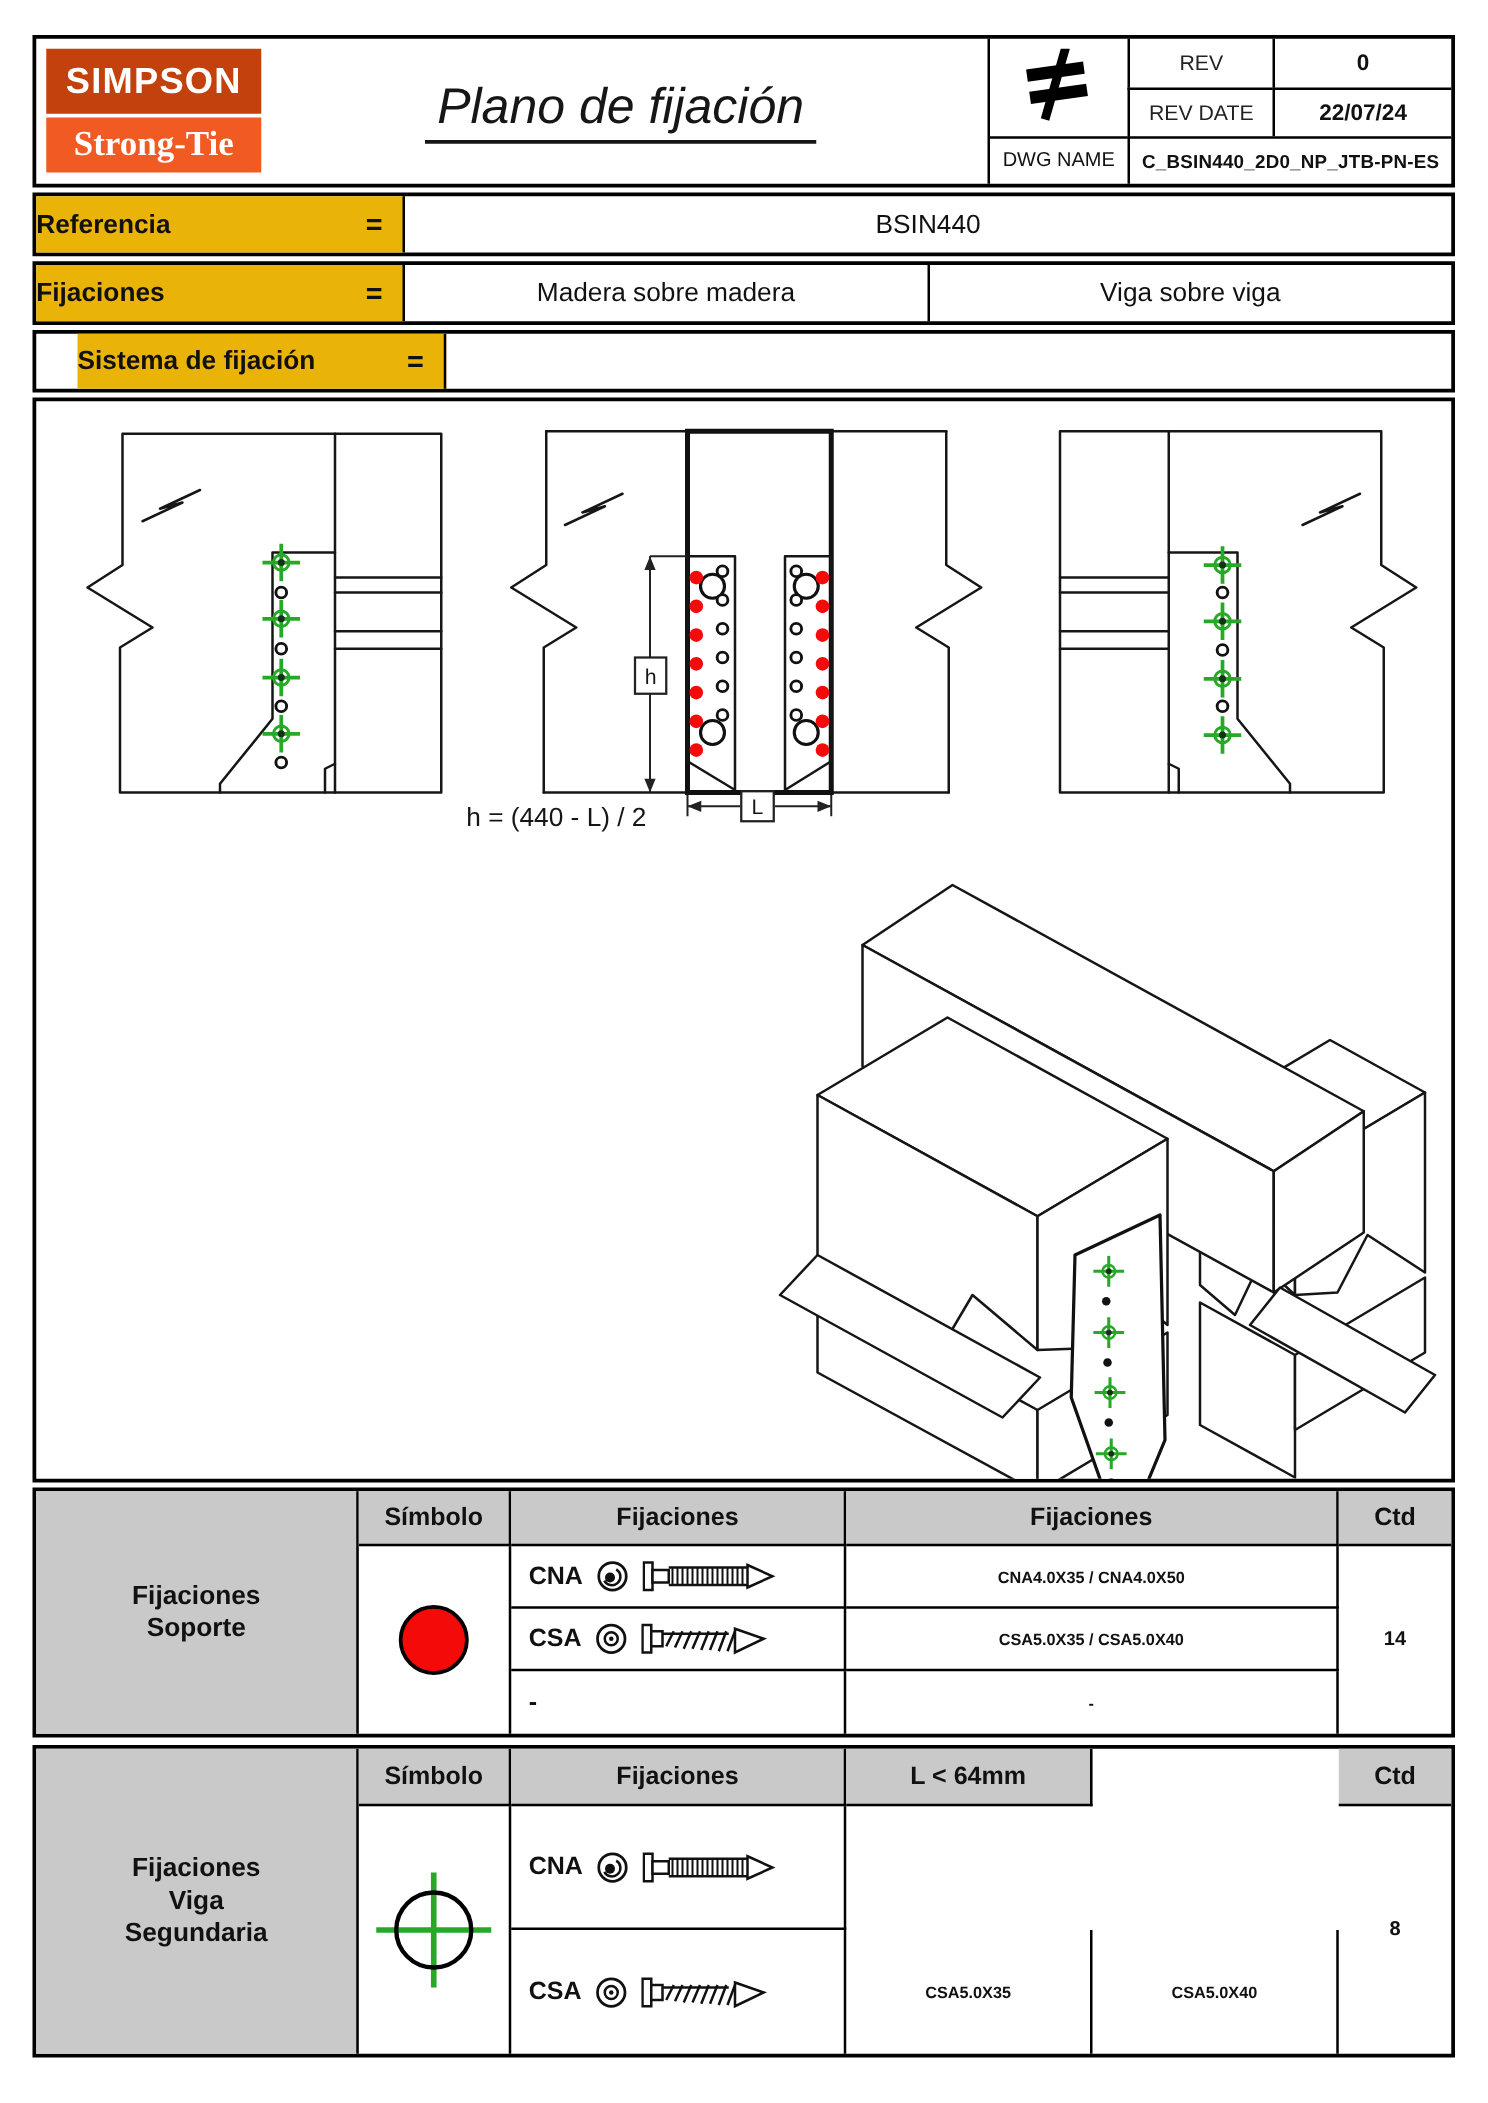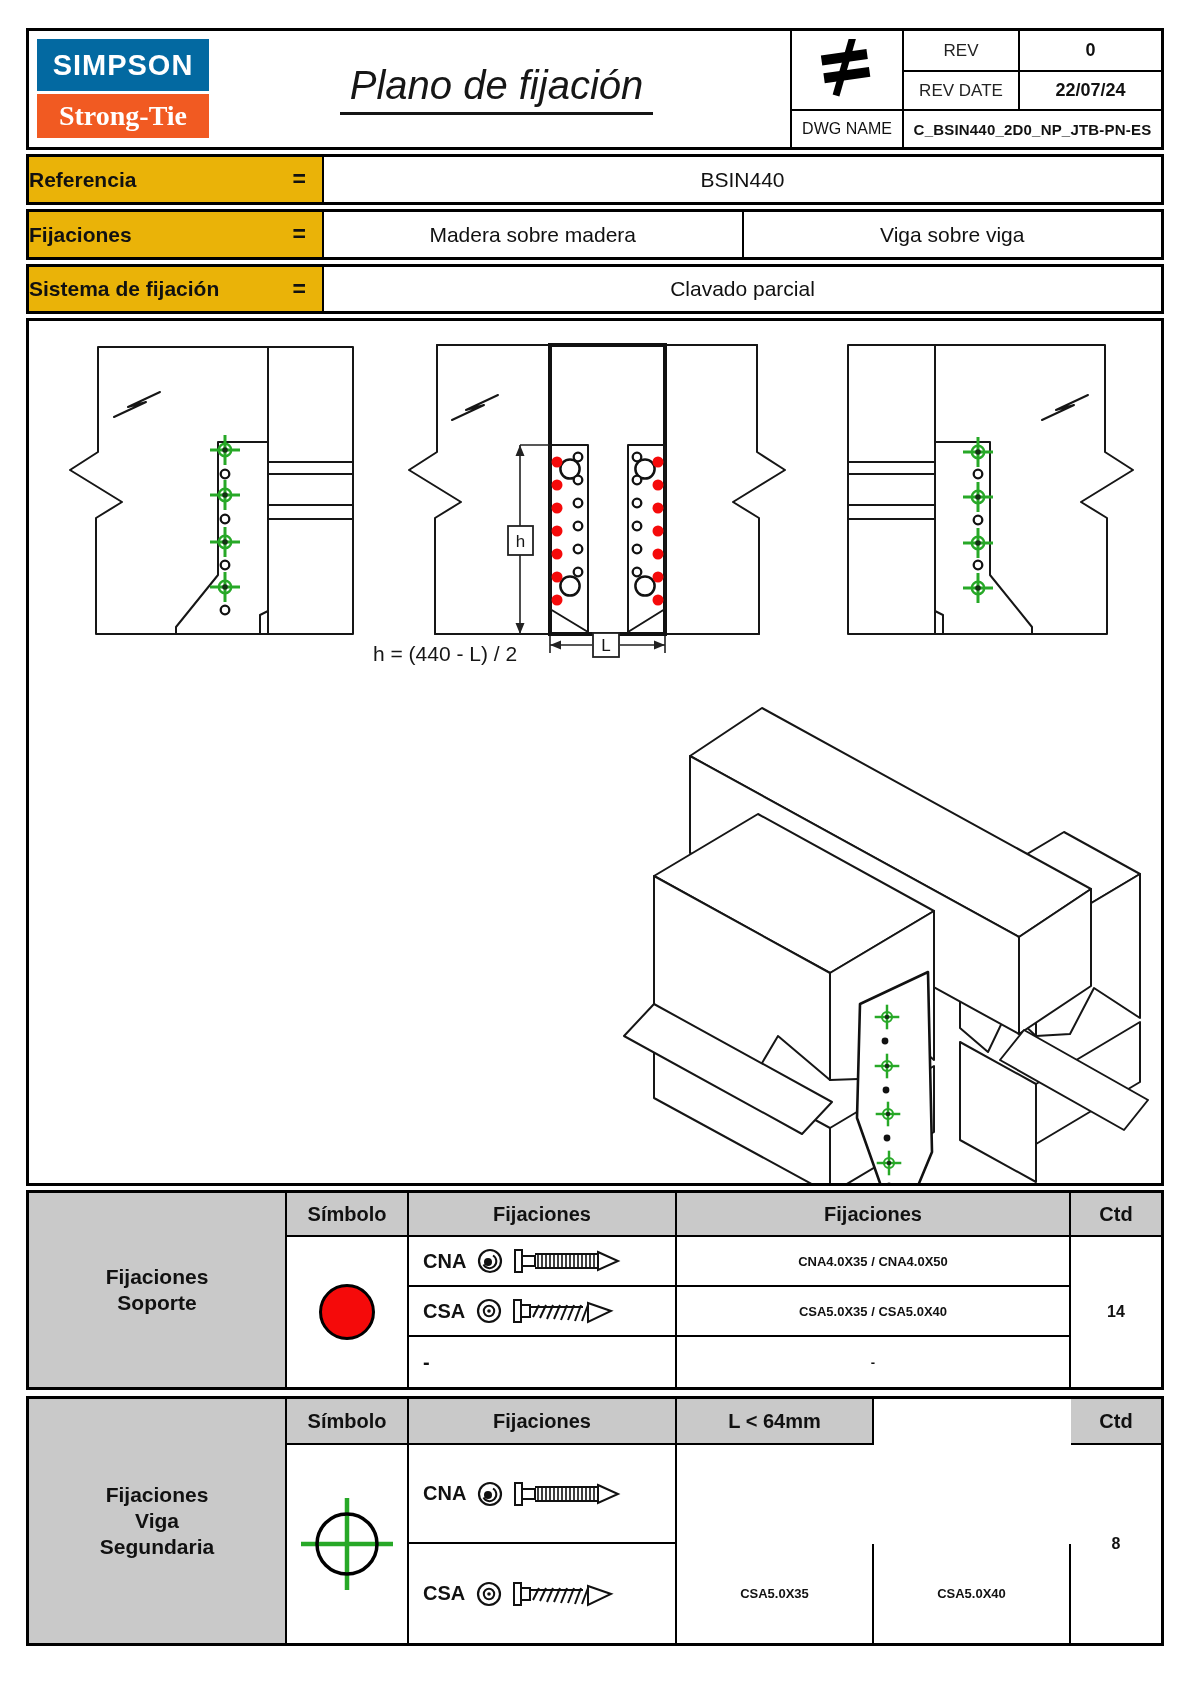--- a/index.html
+++ b/index.html
@@ -6,21 +6,21 @@
   html,body { background:#fff; }
   body {
     width:1190px; height:1682px; position:relative;
     font-family:"Liberation Sans", sans-serif; color:#111;
   }
   .box { position:absolute; border:3px solid #000; background:#fff; }
 
   
   .header-box { left:26px; top:28px; width:1138px; height:122px; }
   .logo { position:absolute; left:8px; top:8px; width:172px; }
-  .logo-black { background:#0369a1; color:#fff; height:52px; display:flex; align-items:center; justify-content:center;
+  .logo-black { background:#c2410c; color:#fff; height:52px; display:flex; align-items:center; justify-content:center;
     font-weight:700; font-size:29px; letter-spacing:1px; }
   .logo-orange { position:relative; margin-top:3px; background:#F15A22; color:#fff; height:44px; display:flex; align-items:center; justify-content:center;
     font-family:"Liberation Serif", serif; font-weight:700; font-size:28px; }
   .logo-reg { position:absolute; right:2px; bottom:-1px; font-size:9px; color:#F15A22; font-family:"Liberation Sans",sans-serif; }
   .title-wrap { position:absolute; left:190px; width:555px; top:0; height:100%; display:flex; align-items:center; justify-content:center; }
   .title { font-size:40px; color:#161616; border-bottom:3px solid #161616; padding:0 10px 4px 10px;font-style:italic; }
 
   .rev-table { position:absolute; right:0; top:0; height:100%; width:371px; border-left:2.5px solid #000;
     display:grid; grid-template-columns:110px 116px 1fr; grid-template-rows:39px 39px 1fr; }
   .rev-table > div { display:flex; align-items:center; justify-content:center; }
@@ -28,21 +28,21 @@
   .rev-neq { grid-column:1; grid-row:1/3; }
   .rev-lbl { font-size:17px; color:#222; }
   .rev-val { font-size:18px; font-weight:700; }
   .dwg-lbl { font-size:16px; grid-column:1; grid-row:3; }
   .dwg-val { font-size:15px; font-weight:700; grid-column:2/4; grid-row:3; letter-spacing:.2px; }
 
   
   .inforow { display:flex; }
   .ir1 { left:26px; top:154px; width:1138px; height:51px; }
   .ir2 { left:26px; top:209px; width:1138px; height:51px; }
-  .ir3 { left:26px; top:264px; width:1138px; height:50px; }
+  .ir3 { left:26px; top:264px; width:1138px; height:50px;padding-left:33px; }
   .ilabel { position:relative; width:295px; background:#eab308; border-right:2.5px solid #000;
     display:flex; align-items:center; justify-content:flex-start; font-weight:700; font-size:21px; }
   .ieq { position:absolute; right:16px; font-size:23px; font-weight:700; }
   .ival { flex:1; display:flex; align-items:center; justify-content:center; font-size:21px; }
   .ival-split { border-right:2.5px solid #000; }
 
   
   .drawing-box { left:26px; top:318px; width:1138px; height:868px; }
   .drawing-box svg { position:absolute; left:0; top:0; }
   .ln   { fill:none; stroke:#161616; stroke-width:2; stroke-linejoin:round; stroke-linecap:round; }
@@ -122,21 +122,20 @@
   </div>
   <div class="ival ival-split">Madera sobre madera</div>
   <div class="ival" style="max-width:432px;">Viga sobre viga</div>
 </div>
 
 <div class="box inforow ir3">
   <div class="ilabel">
     <span>Sistema de fijación</span>
     <span class="ieq">=</span>
   </div>
-  <div class="ival">Clavado parcial</div>
 </div>
 
 <div class="box drawing-box">
   <svg width="1132" height="862" viewBox="29 319 1132 862">
     <defs>
       <g id="gm">
         <line x1="-15" y1="0" x2="15" y2="0" stroke="#27A827" stroke-width="3"></line>
         <line x1="0" y1="-15" x2="0" y2="15" stroke="#27A827" stroke-width="3"></line>
         <circle r="6.2" fill="none" stroke="#27A827" stroke-width="2.4"></circle>
         <circle r="2.8" fill="#143214"></circle>

